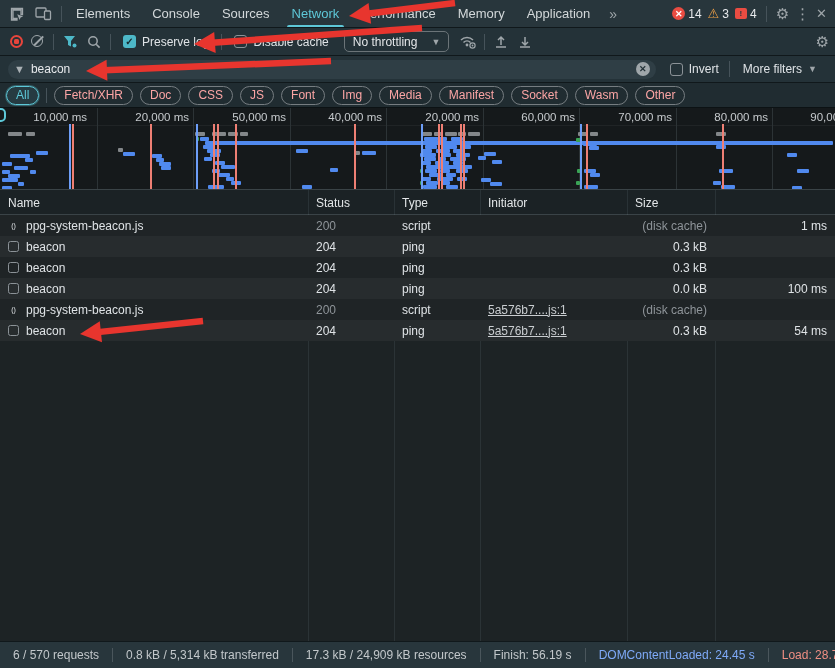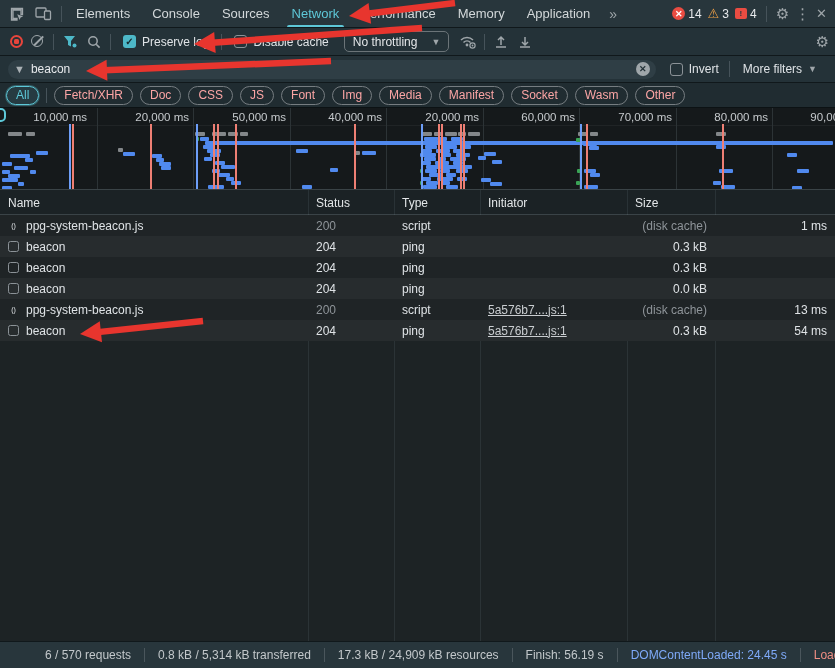--- a/index.html
+++ b/index.html
@@ -94,21 +94,21 @@
   .cell.r { justify-content:flex-end; }
   .dim { color:#8e9499; }
   .ficon { width:11px; height:11px; border-radius:2.5px; margin-right:7px; flex:none;
            display:flex; align-items:center; justify-content:center; font-size:7px; }
   .ficon.file { border:1.3px solid #8b9297; }
   .ilink { color:#c9cdd0; text-decoration:underline; }
 
   
   .statusbar { position:absolute; left:0; top:641px; width:835px; height:27px;
                background:#28363c; border-top:1px solid #10181b;
-               display:flex; align-items:center; color:#c3c8cb; overflow:hidden;padding-left:32px; }
+               display:flex; align-items:center; color:#c3c8cb; overflow:hidden; }
   .sb-item { padding:0 13px; white-space:nowrap; }
   .sb-div { width:1px; height:14px; background:#4a565c; flex:none; }
   .sb-item.dcl { color:#7faaf9; }
   .sb-item.load { color:#f08f84; padding-right:0; }
 
   
   #arrows { position:absolute; left:0; top:0; width:835px; height:668px; pointer-events:none; z-index:50; }
 
   svg.icon { display:block; }
 </style>
@@ -456,33 +456,33 @@
       </div>
       <div class="row light">
         <div class="cell" style="left: 0px; width: 308px;">
           <span class="ficon file"></span>
           <span>beacon</span>
         </div>
         <div class="cell" style="left: 308px; width: 86px;">204</div>
         <div class="cell" style="left: 394px; width: 86px;">ping</div>
         <div class="cell" style="left: 480px; width: 147px;"></div>
         <div class="cell r" style="left: 627px; width: 88px;">0.0 kB</div>
+        <div class="cell r" style="left: 715px; width: 120px;">100 ms</div>
       </div>
       <div class="row dark">
         <div class="cell" style="left: 0px; width: 308px;">
           <span class="ficon script">()</span>
           <span>ppg-system-beacon.js</span>
         </div>
         <div class="cell dim" style="left: 308px; width: 86px;">200</div>
         <div class="cell" style="left: 394px; width: 86px;">script</div>
         <div class="cell" style="left: 480px; width: 147px;">
           <span class="ilink">5a576b7....js:1</span>
         </div>
         <div class="cell r dim" style="left: 627px; width: 88px;">(disk cache)</div>
-        <div class="cell r" style="left: 715px; width: 120px;">13 ms</div>
       </div>
       <div class="row light">
         <div class="cell" style="left: 0px; width: 308px;">
           <span class="ficon file"></span>
           <span>beacon</span>
         </div>
         <div class="cell" style="left: 308px; width: 86px;">204</div>
         <div class="cell" style="left: 394px; width: 86px;">ping</div>
         <div class="cell" style="left: 480px; width: 147px;">
           <span class="ilink">5a576b7....js:1</span>

